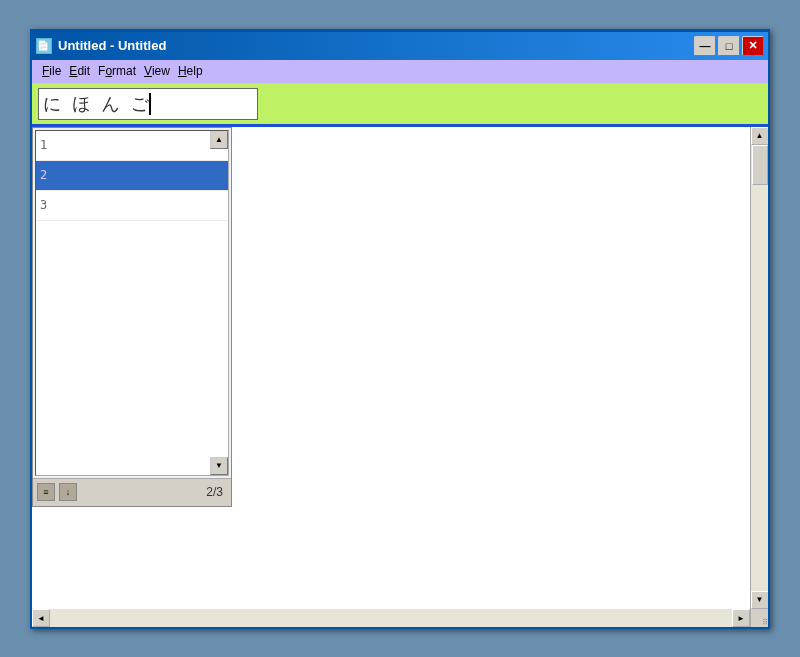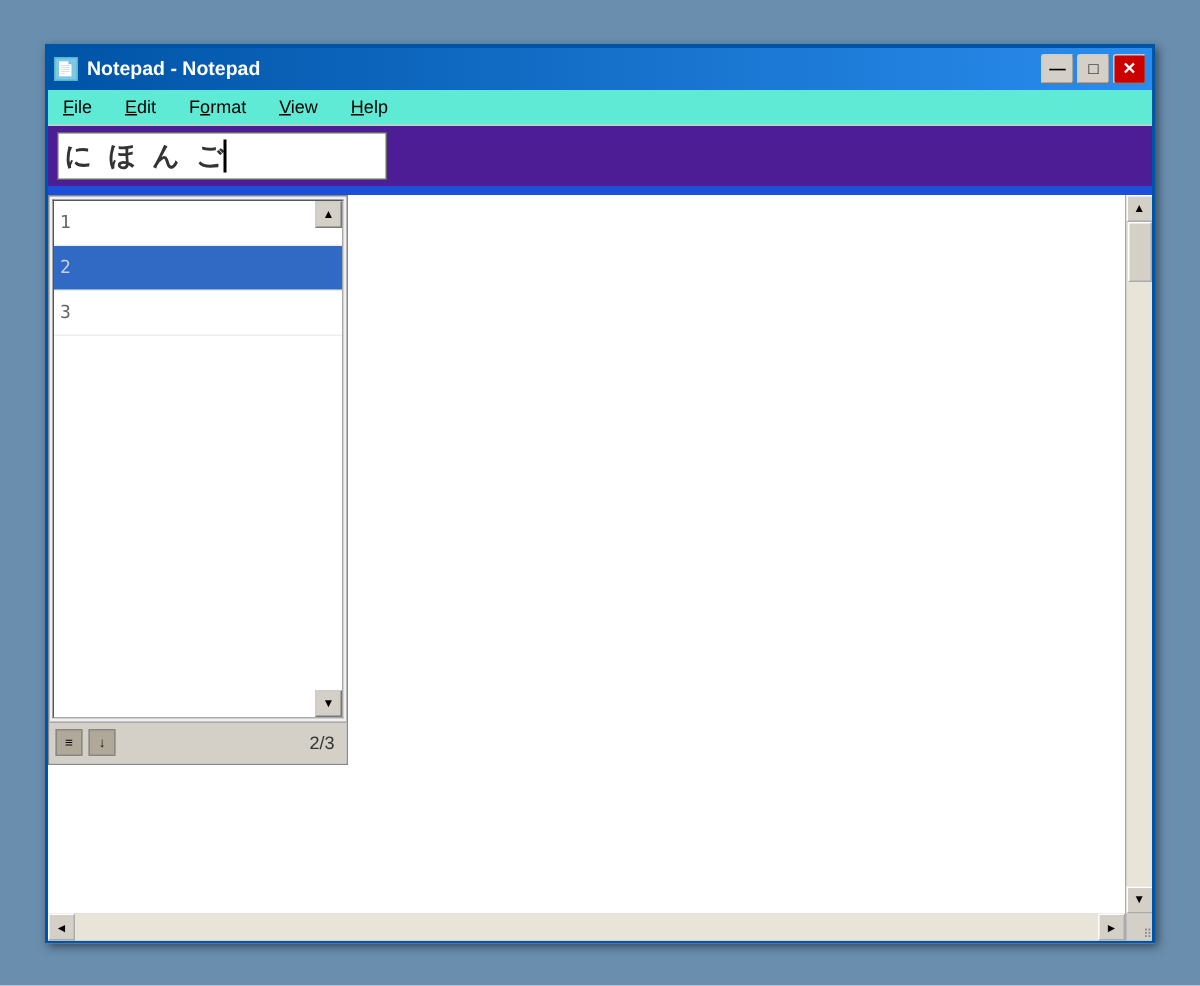--- a/index.html
+++ b/index.html
@@ -88,48 +88,46 @@
       background: #d4d0c8;
       color: #000;
     }
 
     .title-btn-close {
       background: #cc0000;
       color: white;
     }
 
     .menu-bar {
-      background: #5eead4;
+      background: #c4b5fd;
       padding: 3px 6px;
       display: flex;
-      gap: 14px;
       border-bottom: 1px solid #ccc;
       flex-shrink: 0;
       height: 24px;
       align-items: center;
     }
 
     .menu-item {
       font-size: 12px;
       color: #000;
       cursor: pointer;
       padding: 1px 4px;
       text-decoration: none;
     }
 
     .menu-item span {
       text-decoration: underline;
     }
 
     .toolbar-area {
-      background: #4c1d95;
+      background: #bef264;
       padding: 4px 6px;
-      border-bottom: 6px solid #1d4ed8;
-      flex-shrink: 0;
-      font-weight: bold;
+      border-bottom: 3px solid #1d4ed8;
+      flex-shrink: 0;
     }
 
     .ime-input-bar {
       display: flex;
       align-items: center;
       background: white;
       border: 1px solid #666;
       padding: 2px 4px;
       width: 220px;
       height: 32px;
@@ -368,21 +366,21 @@
     }
   </style>
 </head>
 <body>
 
 <div class="window">
 
   <div class="title-bar">
     <div class="title-bar-left">
       <div class="title-icon">📄</div>
-      <span class="title-text">Notepad - Notepad</span>
+      <span class="title-text">Untitled - Untitled</span>
     </div>
     <div class="title-buttons">
       <div class="title-btn title-btn-minimize">—</div>
       <div class="title-btn title-btn-maximize">□</div>
       <div class="title-btn title-btn-close">✕</div>
     </div>
   </div>
 
   <div class="menu-bar">
     <span class="menu-item"><span>F</span>ile</span>

